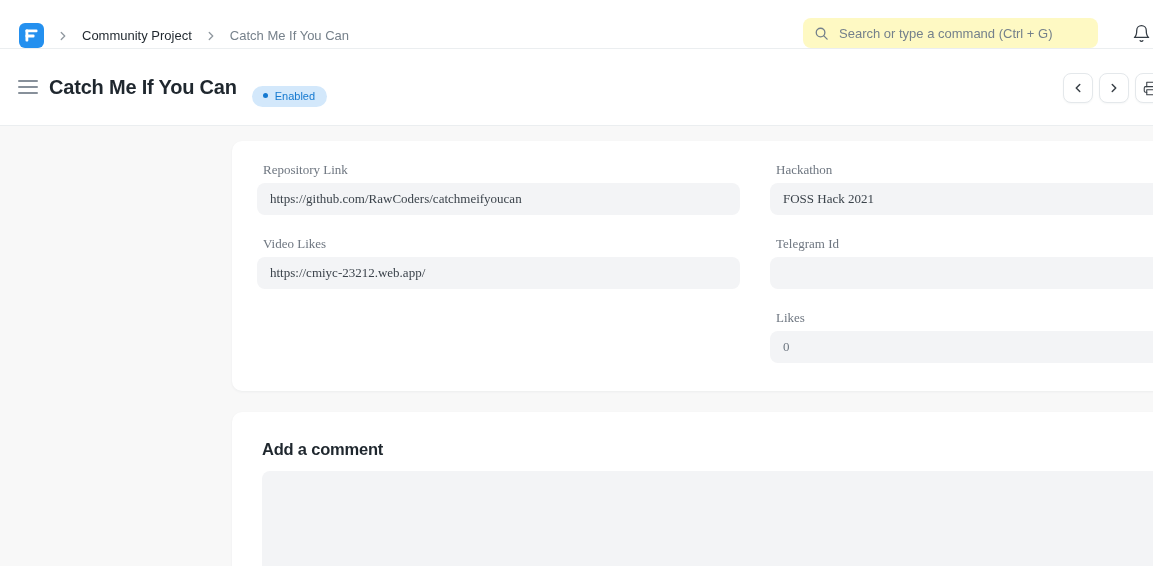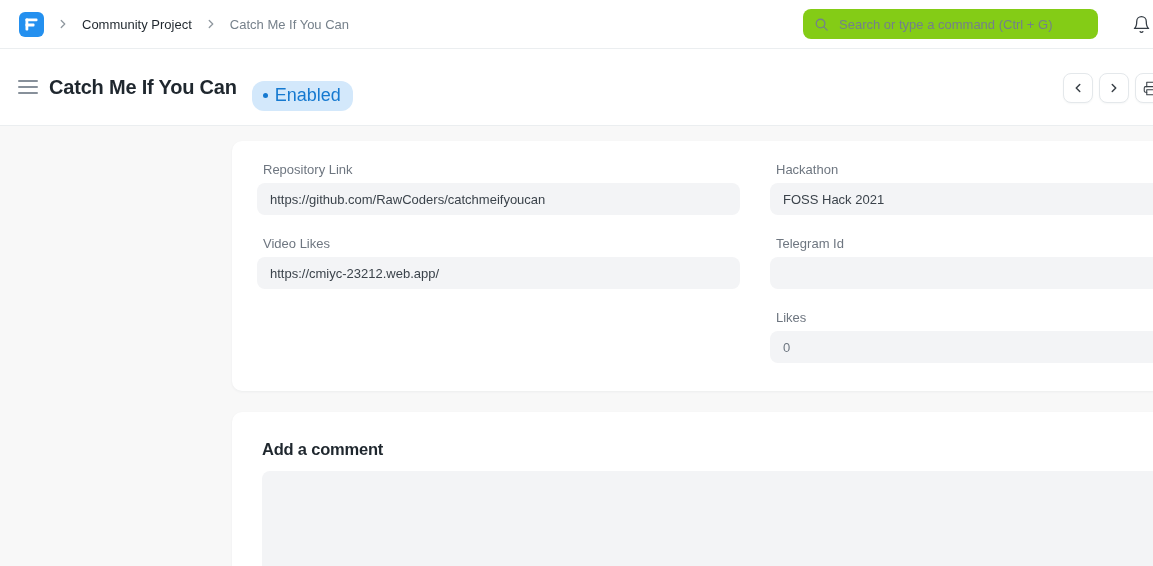--- a/index.html
+++ b/index.html
@@ -13,34 +13,34 @@
   }
   *{box-sizing:border-box;}
   html,body{margin:0;padding:0;}
   body{
     width:1153px;height:566px;overflow:hidden;
     font-family:"Liberation Sans","DejaVu Sans",sans-serif;
     background:#fff;color:var(--text-dark);
   }
   
   .navbar{
-    height:49px;display:flex;align-items:center;
+    height:49px;display:flex;align-items:flex-end;
     padding:0 2px 0 19px;background:#fff;border-bottom:1px solid var(--border);
   }
   .nav-left{display:flex;align-items:center;gap:12px;}
   .logo{
     width:25px;height:25px;border-radius:6px;background:var(--brand);
     display:flex;align-items:center;justify-content:center;cursor:pointer;flex:none;
   }
   .crumb-sep{color:#90989f;display:flex;align-items:center;}
   .crumb-link{font-size:13px;color:var(--text-dark);text-decoration:none;cursor:pointer;}
   .crumb-current{font-size:13px;color:#76818b;}
   .nav-right{margin-left:auto;display:flex;align-items:center;}
   .search{
-    width:295px;height:30px;background:#84cc16;border-radius:8px;
+    width:295px;height:30px;background:#fef9c3;border-radius:8px;
     display:flex;align-items:center;padding:0 11px;gap:8px;color:#74808b;
   }
   .search input{
     border:none;background:transparent;outline:none;width:100%;
     font-family:inherit;font-size:13px;color:#49525a;
   }
   .search input::placeholder{color:#74808b;opacity:1;}
   .bell-btn{
     margin-left:33px;width:20px;height:20px;color:#343c44;cursor:pointer;
     display:flex;align-items:center;justify-content:center;flex:none;
@@ -49,21 +49,21 @@
   .page-head{
     height:77px;background:#fff;border-bottom:1px solid var(--border);
     display:flex;align-items:center;padding-left:18px;position:relative;
   }
   .menu-btn{width:20px;height:14px;display:flex;flex-direction:column;justify-content:space-between;cursor:pointer;flex:none;}
   .menu-btn span{display:block;height:2px;border-radius:2px;background:#87909a;}
   .page-title{font-size:20px;font-weight:700;margin:0 0 0 11px;letter-spacing:-.2px;color:var(--text-dark);}
   .badge{
     margin-left:15px;display:inline-flex;align-items:center;gap:7px;
     background:var(--badge-bg);color:var(--badge-text);
-    font-size:18px;font-weight:500;padding:4px 12px 5px 11px;border-radius:12px;margin-top:18px;
+    font-size:11px;font-weight:500;padding:4px 12px 5px 11px;border-radius:12px;margin-top:18px;
   }
   .badge .dot{width:5px;height:5px;border-radius:50%;background:var(--badge-text);}
   .head-actions{position:absolute;left:1063px;top:24px;display:flex;gap:6px;}
   .icon-btn{
     width:30px;height:30px;border-radius:8px;background:#fff;border:1px solid #e4e8eb;
     box-shadow:0 1px 2px rgba(25,39,52,.04);display:flex;align-items:center;justify-content:center;
     color:#383f46;cursor:pointer;padding:0;flex:none;
   }
   
   .page-body{
@@ -73,21 +73,21 @@
   .card{
     background:#fff;border-radius:10px;
     box-shadow:0 1px 3px rgba(25,39,52,.05);
   }
   .form-card{
     width:1015px;height:250px;padding:21px 25px 0;
     display:flex;gap:30px;margin-bottom:21px;
   }
   .col-left{width:483px;flex:none;}
   .col-right{flex:1;min-width:0;}
-  .field{margin-bottom:21px;}
+  .field{margin-bottom:21px;font-family:Liberation Serif, serif;}
   .field-label{display:block;font-size:13px;color:#6e7680;margin:0 0 5px 6px;line-height:16px;}
   .field-input{
     display:block;width:100%;height:32px;padding:0 13px;
     background:var(--control-bg);border:none;border-radius:8px;
     font-family:inherit;font-size:13px;color:#3b434b;outline:none;
   }
   .field-input.muted{color:#6e7781;}
   
   .comment-card{width:1015px;height:300px;padding:28px 30px 0;}
   .comment-heading{font-size:16.5px;font-weight:700;margin:0 0 12px;color:var(--text-dark);letter-spacing:-.2px;}

